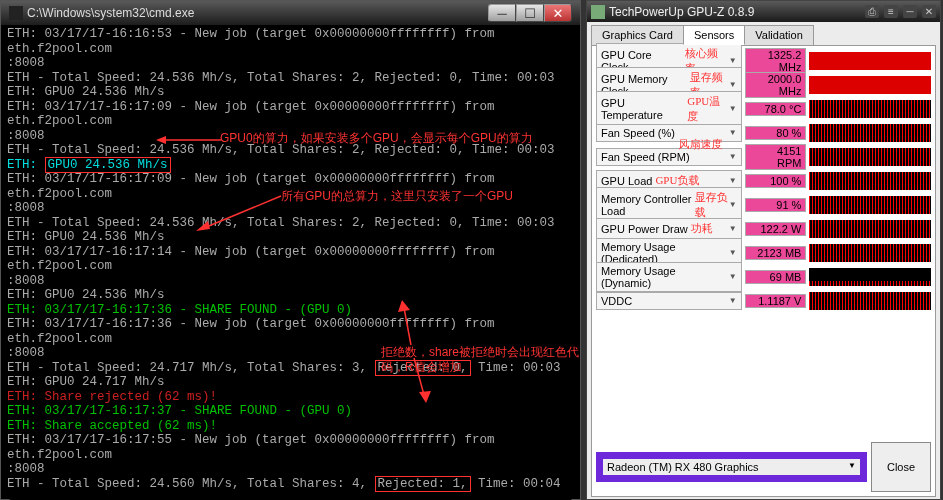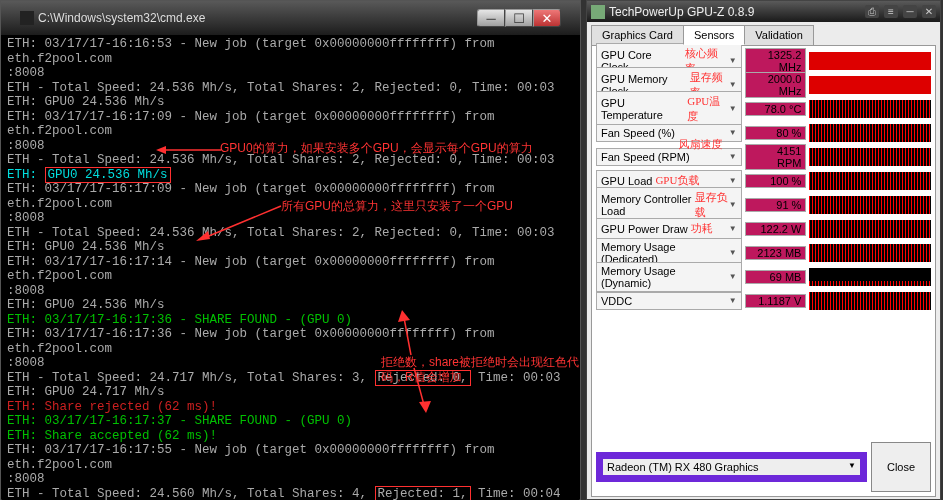--- a/index.html
+++ b/index.html
@@ -1,20 +1,20 @@
 <!DOCTYPE html>
 <html><head>
 <meta charset="utf-8">
 <style>
 * { margin:0; padding:0; box-sizing:border-box; }
 body { font-family: "Segoe UI", Tahoma, sans-serif; font-size:11px; background:#333; width:943px; height:500px; position:relative; overflow:hidden; }
 
 
 .cmd-window { position:absolute; left:0; top:0; width:581px; height:500px; border:1px solid #555; background:#000; }
-.cmd-title { height:34px; background:linear-gradient(#595959,#1c1c1c); color:#ddd; display:flex; align-items:center; padding:0 19px; font-size:12px; }
+.cmd-title { height:24px; background:linear-gradient(#595959,#1c1c1c); color:#ddd; display:flex; align-items:center; padding:0 8px; font-size:12px; }
 .cmd-icon { width:14px; height:14px; background:#222; margin-right:4px; }
 .cmd-btns { margin-left:auto; display:flex; gap:0; }
 .cmd-btn { width:28px; height:18px; display:flex; align-items:center; justify-content:center; font-size:13px; color:#333; border:1px outset #999; }
 .cmd-btn.min { background:linear-gradient(#e6e6e6,#a0a0a0); border-radius:3px 0 0 3px; }
 .cmd-btn.max { background:linear-gradient(#e6e6e6,#a0a0a0); }
 .cmd-btn.close { background:linear-gradient(#e77,#b33); color:#fff; border-radius:0 3px 3px 0; }
 .cmd-body { background:#000; height:calc(100% - 22px); padding:2px 6px; font-family:Consolas,"Courier New",monospace; font-size:12.5px; line-height:14.5px; color:#aaa; overflow:hidden; position:relative;border-radius:15px; }
 .cyan { color:#00dede; }
 .green { color:#00c000; }
 .red { color:#cc2020; }
@@ -28,21 +28,21 @@
 .gpuz-btns { margin-left:auto; display:flex; gap:5px; }
 .gpuz-btns span { width:14px; height:13px; background:#444; border-radius:2px; color:#ccc; display:flex; align-items:center; justify-content:center; font-size:10px; }
 .tabs { display:flex; padding:3px 4px 0 4px; background:#ececec; }
 .tab { padding:3px 10px; font-size:11px; border:1px solid #999; background:#e0e0e0; margin-right:-1px; border-bottom:none;text-align:center; }
 .tab.active { background:#fff; border-bottom:1px solid #fff; z-index:2; }
 .tab-body { border:1px solid #999; margin:0 4px 4px 4px; background:#fff; height:452px; padding:4px; position:relative; }
 .sensor-row { display:flex; align-items:center; height:21px; margin-bottom:3px; }
 .sensor-label { width:146px; background:#f4f4f4; border:1px solid #aaa; padding:2px 4px; font-size:11px; display:flex; align-items:center; position:relative; }
 .sensor-label .dd { margin-left:auto; font-size:8px; color:#555; }
 .sensor-label .zh { color:#ff3333; font-family:"Microsoft YaHei"; font-size:11px; margin-left:3px;}
-.sensor-val { width:62px; border:1px solid #aaa; padding:0 4px; text-align:right; font-size:11px; margin-left:3px; background:#be185d; }
+.sensor-val { width:62px; border:1px solid #aaa; padding:0 4px; text-align:right; font-size:11px; margin-left:3px; background:#ec4899; }
 .sensor-graph { width:122px; height:18px; margin-left:3px; background:#000; position:relative; overflow:hidden; }
 .sensor-graph::before { content:""; position:absolute; inset:0; background:repeating-linear-gradient(90deg,#f00 0 1px, transparent 1px 3px); }
 .sensor-graph.full{ background:#d00; }
 .sensor-graph.full::before{ display:none; }
 .sensor-graph.low::before{ height:25%; bottom:0; top:auto;}
 .gpuz-bottom { position:absolute; bottom:4px; left:4px; right:4px; display:flex; align-items:center; gap:4px; }
 .gpuz-bottom .gpu-select { flex:1; border:7px solid #6d28d9; padding:2px 4px; background:#eee; font-size:11px; }
 .gpuz-bottom .close-btn { width:60px; text-align:center; border:1px solid #888; padding:18px 0; background:#eee; font-size:11px; }
 .logto { position:absolute; bottom:28px; left:8px; font-size:11px; display:flex; align-items:center; gap:4px;}
 </style>

